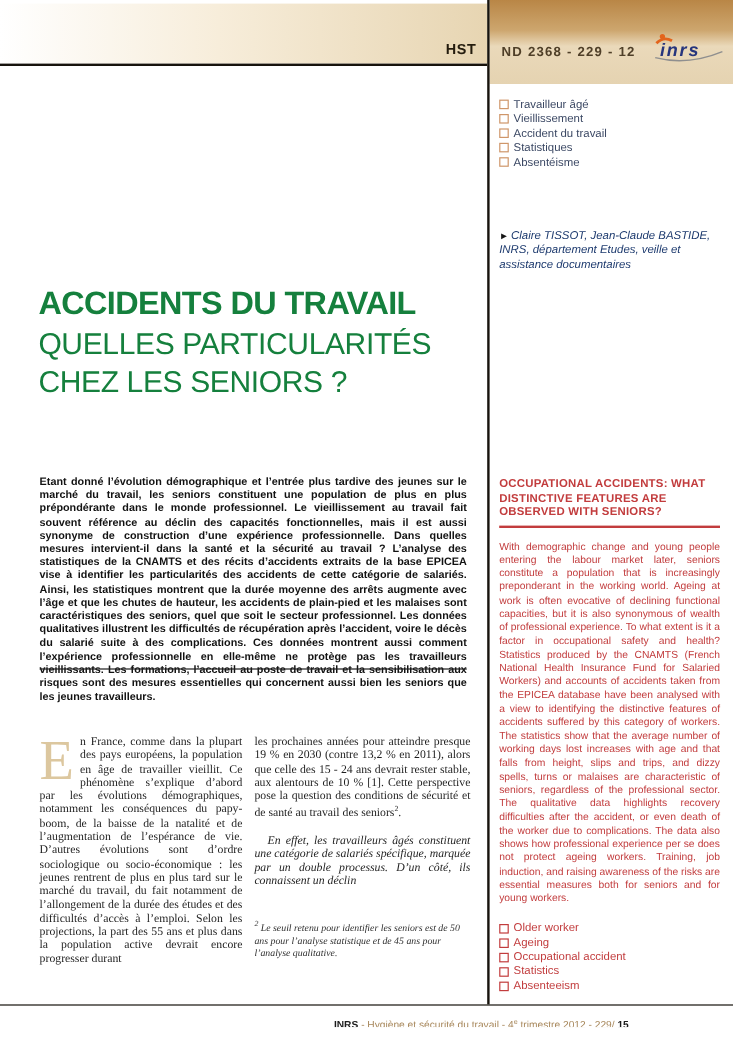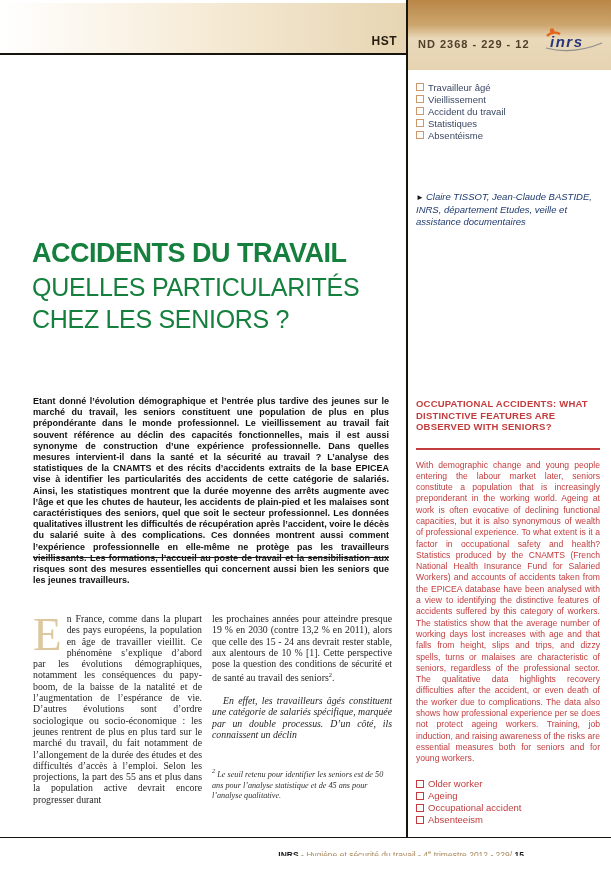--- a/index.html
+++ b/index.html
@@ -46,21 +46,21 @@
              color:#dcc79f; margin:2px 5px 0 0; }
   .c2 p { margin:0; }
   .para2 { margin-top:11px !important; text-indent:11px;font-style:italic; }
   .footnote { margin-top:26px !important; font-family:"Liberation Serif",serif; font-style:italic;
               font-size:8.2px; line-height:10.6px; color:#2e2e2e; text-align:left; }
   sup { font-size:6.5px; }
 
   
   .en { position:absolute; left:416px; top:398px; width:184px; color:#c23c3d; }
   .en h2 { margin:0; font-size:9.5px; font-weight:bold; line-height:11.5px; letter-spacing:.2px;
-           padding-bottom:15px; border-bottom:2px solid #c23c3d; }
+           padding-bottom:5px; border-bottom:2px solid #c23c3d; }
   .en .enbody { margin:10px 0 0 0; font-size:8.6px; line-height:11.3px; text-align:justify; }
   .kw-en { margin-top:13px; }
   .kw-en .box { border-color:#c23c3d; }
   .kw-en .kw-label { color:#c23c3d; }
 
   
   .footer-line { position:absolute; left:0; top:837px; width:611px; border-top:1.5px solid #17130d; }
   .footer { position:absolute; left:0; top:849px; width:524px; text-align:right;
             font-size:8.5px; color:#a8885c; }
   .footer b { color:#1b1b1b; }
@@ -144,20 +144,24 @@
       <div class="kw-row">
           <span class="box"></span>
           <span class="kw-label">Ageing</span>
         </div>
       <div class="kw-row">
           <span class="box"></span>
           <span class="kw-label">Occupational accident</span>
         </div>
       <div class="kw-row">
           <span class="box"></span>
+          <span class="kw-label">Statistics</span>
+        </div>
+      <div class="kw-row">
+          <span class="box"></span>
           <span class="kw-label">Absenteeism</span>
         </div>
     </div>
   </div>
 
   <div class="footer-line"></div>
   <div class="footer">
     <b>INRS</b><span> - Hygiène et sécurité du travail - 4</span><sup>e</sup><span> trimestre 2012 - 229/ </span><b>15</b>
   </div>
 

